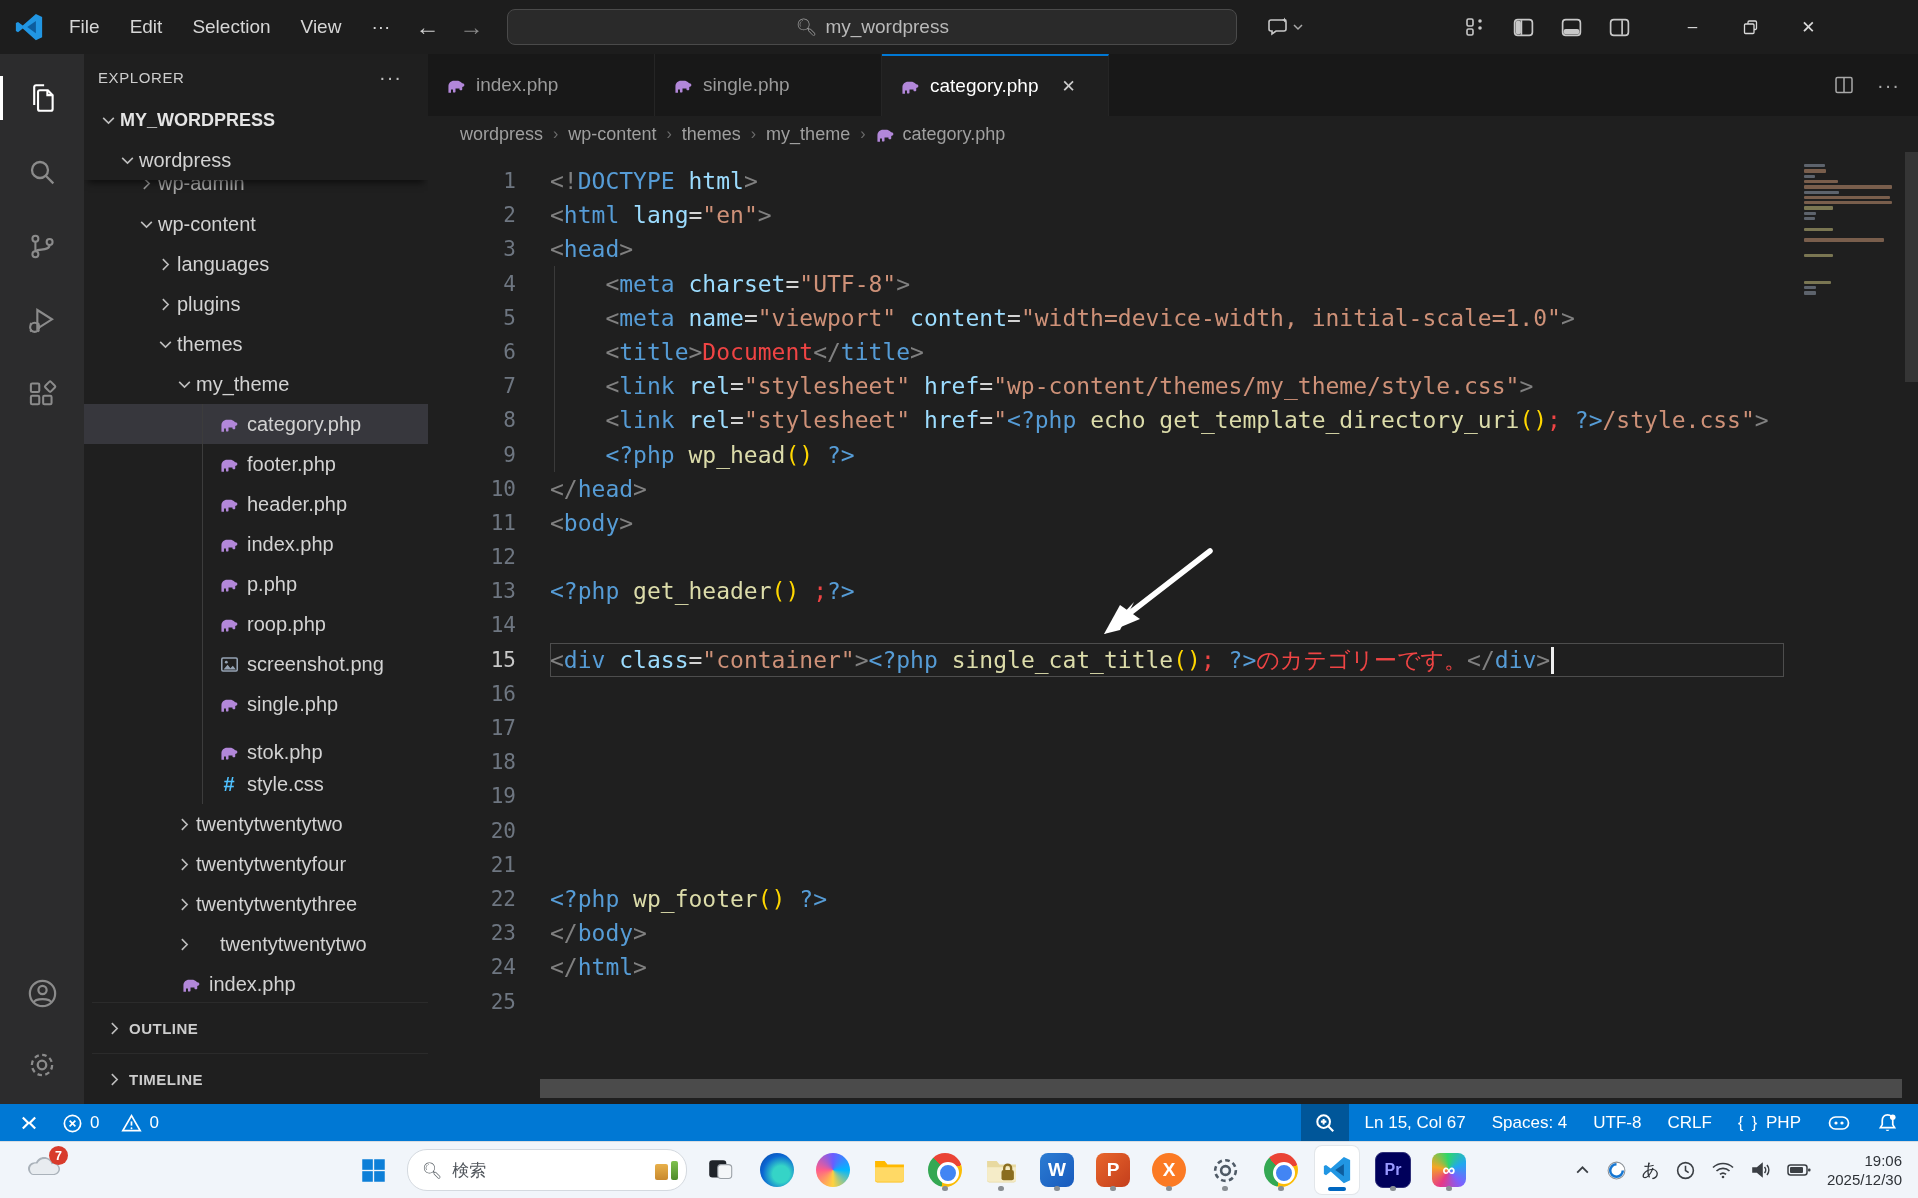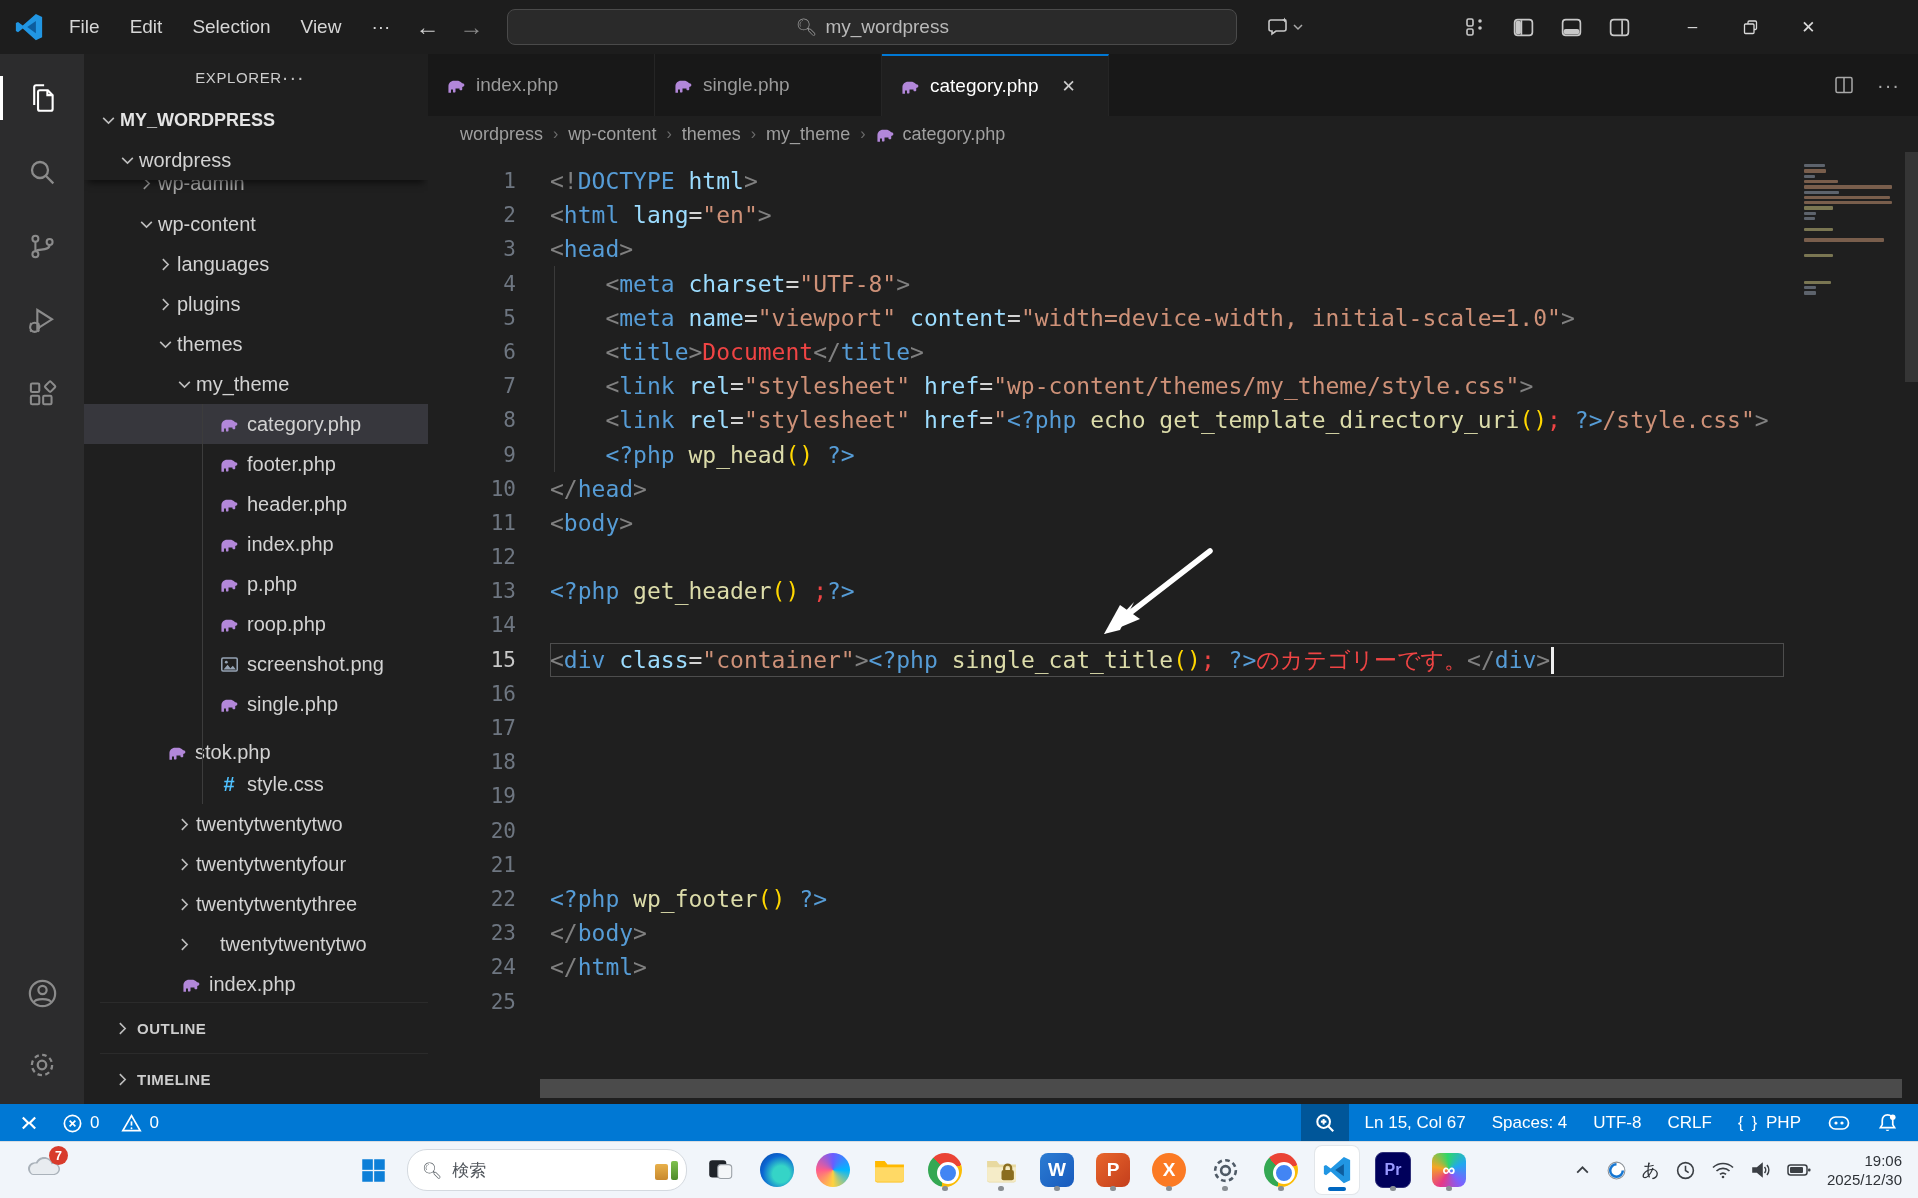--- a/index.html
+++ b/index.html
@@ -24,37 +24,37 @@
   
   #activitybar{position:absolute;top:54px;left:0;width:84px;bottom:94px;background:#2c2c2d;display:flex;flex-direction:column;align-items:center;}
   .act-item{width:84px;height:60px;display:flex;align-items:center;justify-content:center;color:#8b8b8b;position:relative;margin-top:14px;}
   .act-item.active{color:#ffffff;}
   .act-item.active::before{content:"";position:absolute;left:0;top:8px;bottom:8px;width:2.5px;background:#fff;}
   #act-bottom{margin-top:auto;display:flex;flex-direction:column;align-items:center;margin-bottom:6px;}
   #act-bottom .act-item{margin-top:6px;height:66px;}
 
   
   #sidebar{position:absolute;top:54px;left:84px;width:344px;bottom:94px;background:#1f1f1f;border-right:1px solid #2a2a2a;overflow:hidden;}
-  #sb-header{height:46px;display:flex;align-items:center;justify-content:center;padding:0 26px 0 14px;}
+  #sb-header{height:46px;display:flex;align-items:center;justify-content:space-between;padding:0 26px 0 14px;}
   #sb-title{color:#cdcdcd;font-size:15px;letter-spacing:.6px;}
   #sb-more{color:#c0c0c0;font-size:20px;letter-spacing:1px;}
   #tree{position:relative;}
   .trow{height:40px;display:flex;align-items:center;color:#d2d2d2;font-size:20px;white-space:nowrap;position:relative;}
   .trow .chev{width:24px;display:flex;justify-content:center;color:#c5c5c5;flex:none;}
   .trow .ficon{width:28px;display:flex;justify-content:center;flex:none;margin-right:4px;}
   .trow.root{font-weight:700;font-size:18px;color:#e4e4e4;z-index:3;background:#1f1f1f;}
   .trow.shadow{z-index:3;background:#1f1f1f;box-shadow:0 7px 7px -4px rgba(0,0,0,.55);}
   .trow.clip{height:24px;overflow:hidden;opacity:.75;z-index:1;}
   .trow.clip .inner{transform:translateY(-9px);}
   .trow .inner{display:flex;align-items:center;width:100%;}
   .trow.sel{background:#37373d;}
   .hash{color:#4fc1ff;font-weight:700;font-size:20px;}
   #tree-guide{position:absolute;left:118px;width:1px;background:#3c3c3c;z-index:0;}
   .sb-section{height:50px;border-top:1px solid #2b2b2b;display:flex;align-items:center;padding-left:14px;color:#cdcdcd;font-size:15px;font-weight:700;gap:6px;letter-spacing:.5px;}
-  #sb-sections{position:absolute;bottom:0;left:16px;right:0;}
+  #sb-sections{position:absolute;bottom:0;left:8px;right:0;}
 
   
   #editor{position:absolute;top:54px;left:428px;right:0;bottom:94px;background:#1f1f1f;}
   #tabbar{height:62px;background:#181818;display:flex;align-items:stretch;position:relative;}
   .tab{display:flex;align-items:center;gap:9px;padding:0 18px;font-size:19px;color:#9a9a9a;background:#181818;border-right:1px solid #252525;min-width:190px;}
   .tab.active{background:#1f1f1f;color:#ffffff;border-top:2px solid #0078d4;}
   .tab .closex{margin-left:14px;color:#cccccc;font-size:17px;}
   #tab-actions{position:absolute;right:18px;top:0;bottom:0;display:flex;align-items:center;gap:22px;color:#a8a8a8;}
   #breadcrumb{height:36px;display:flex;align-items:center;padding-left:32px;color:#9f9f9f;font-size:18px;gap:10px;}
   #breadcrumb .sep{color:#6b6b6b;font-size:16px;}
@@ -417,21 +417,21 @@
             <span class="chev"></span>
             <span class="ficon">
               <svg width="21" height="17" viewBox="0 0 19 15">
                 <path fill="#b287d9" d="M2.2 14V8.1C2.2 5.3 4.4 3.1 7.2 3.1h2.9c1.4 0 2.7.6 3.6 1.5l.6.6c.2.2.4.3.7.3.9 0 1.6.7 1.6 1.6 0 .8-.6 1.5-1.4 1.6l-.5.1v2.1c0 .5-.4.9-.9.9h-.7c-.5 0-.9-.4-.9-.9v-.7H8.6v2.9c0 .4-.3.8-.8.8h-.7c-.4 0-.8-.3-.8-.8v-2H4.5V14H2.2z"></path>
               </svg>
             </span>
             <span>single.php</span>
           </div>
         </div>
         <div class="trow">
-          <div class="inner" style="padding-left: 55px; margin-top: 17px;">
+          <div class="inner" style="padding-left: 107px; margin-top: 17px;">
             <span class="chev"></span>
             <span class="ficon">
               <svg width="21" height="17" viewBox="0 0 19 15">
                 <path fill="#b287d9" d="M2.2 14V8.1C2.2 5.3 4.4 3.1 7.2 3.1h2.9c1.4 0 2.7.6 3.6 1.5l.6.6c.2.2.4.3.7.3.9 0 1.6.7 1.6 1.6 0 .8-.6 1.5-1.4 1.6l-.5.1v2.1c0 .5-.4.9-.9.9h-.7c-.5 0-.9-.4-.9-.9v-.7H8.6v2.9c0 .4-.3.8-.8.8h-.7c-.4 0-.8-.3-.8-.8v-2H4.5V14H2.2z"></path>
               </svg>
             </span>
             <span>stok.php</span>
           </div>
         </div>
         <div class="trow">

